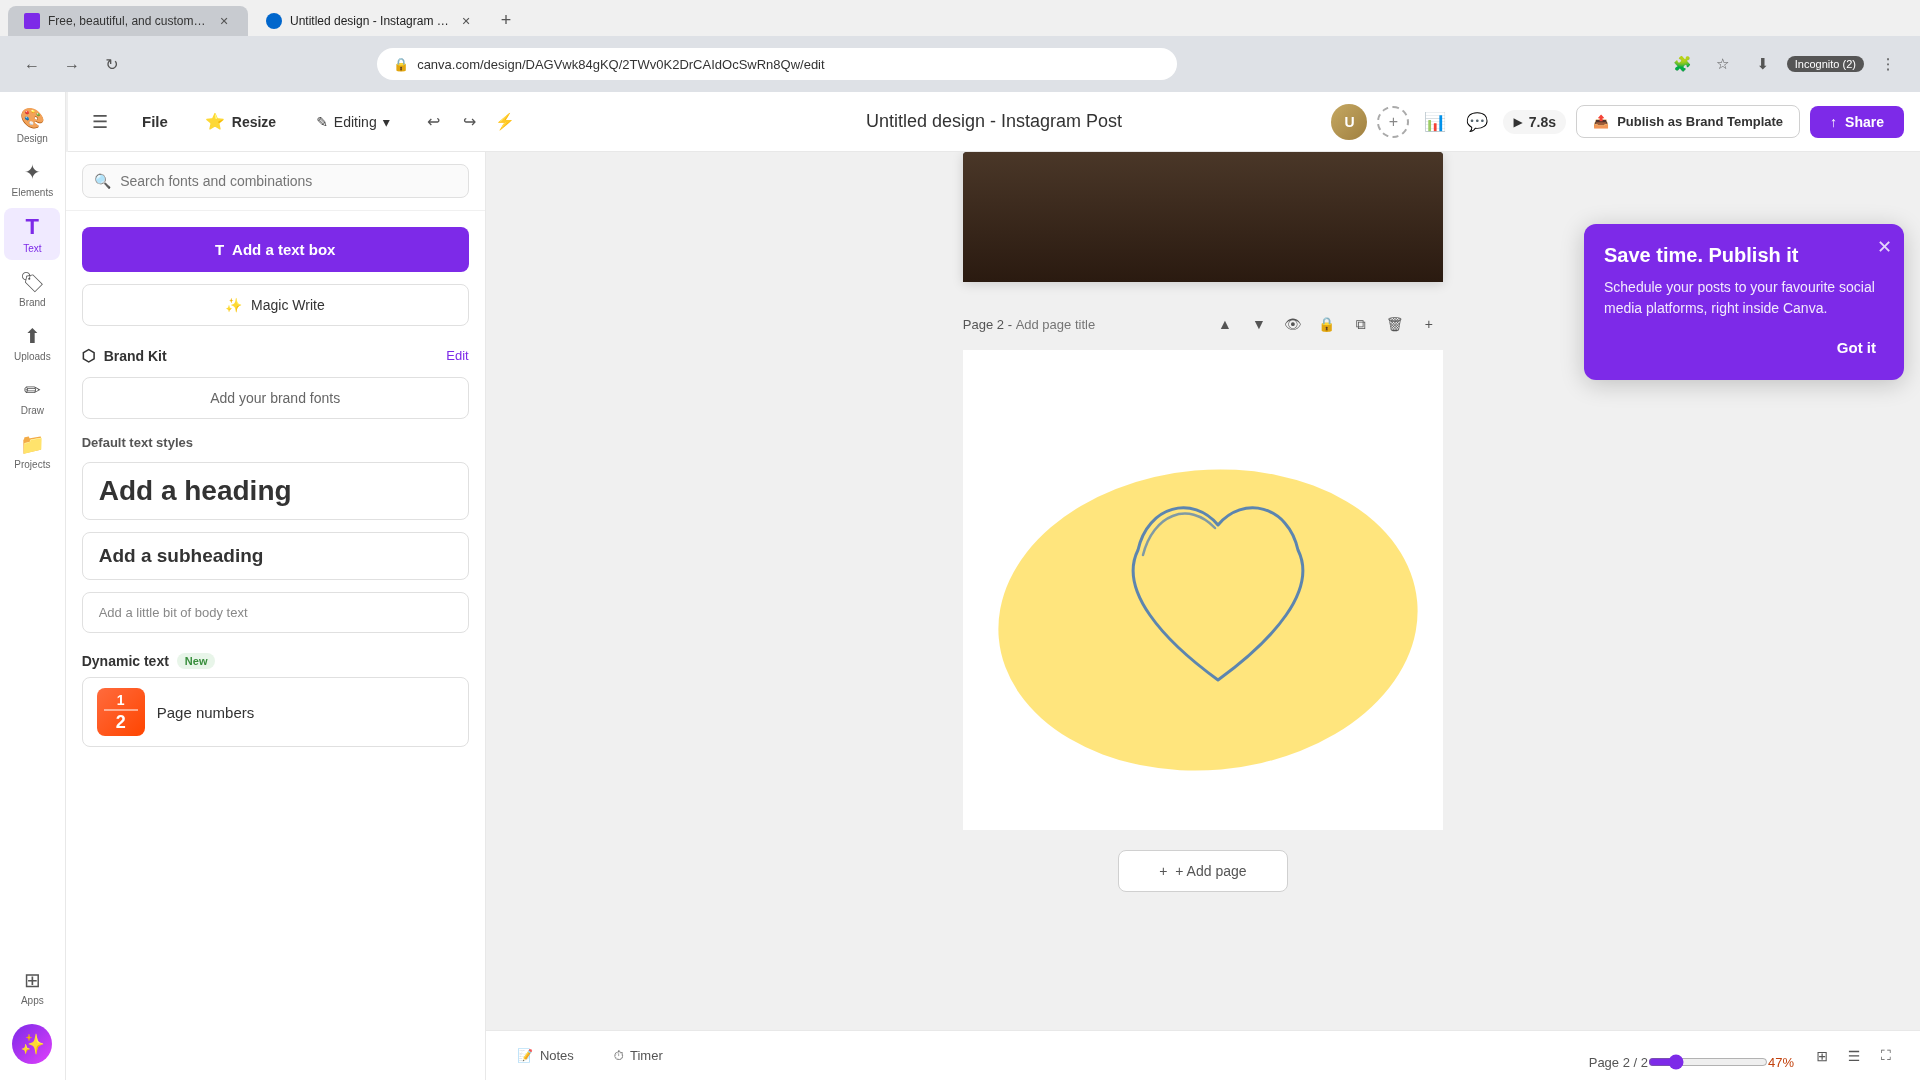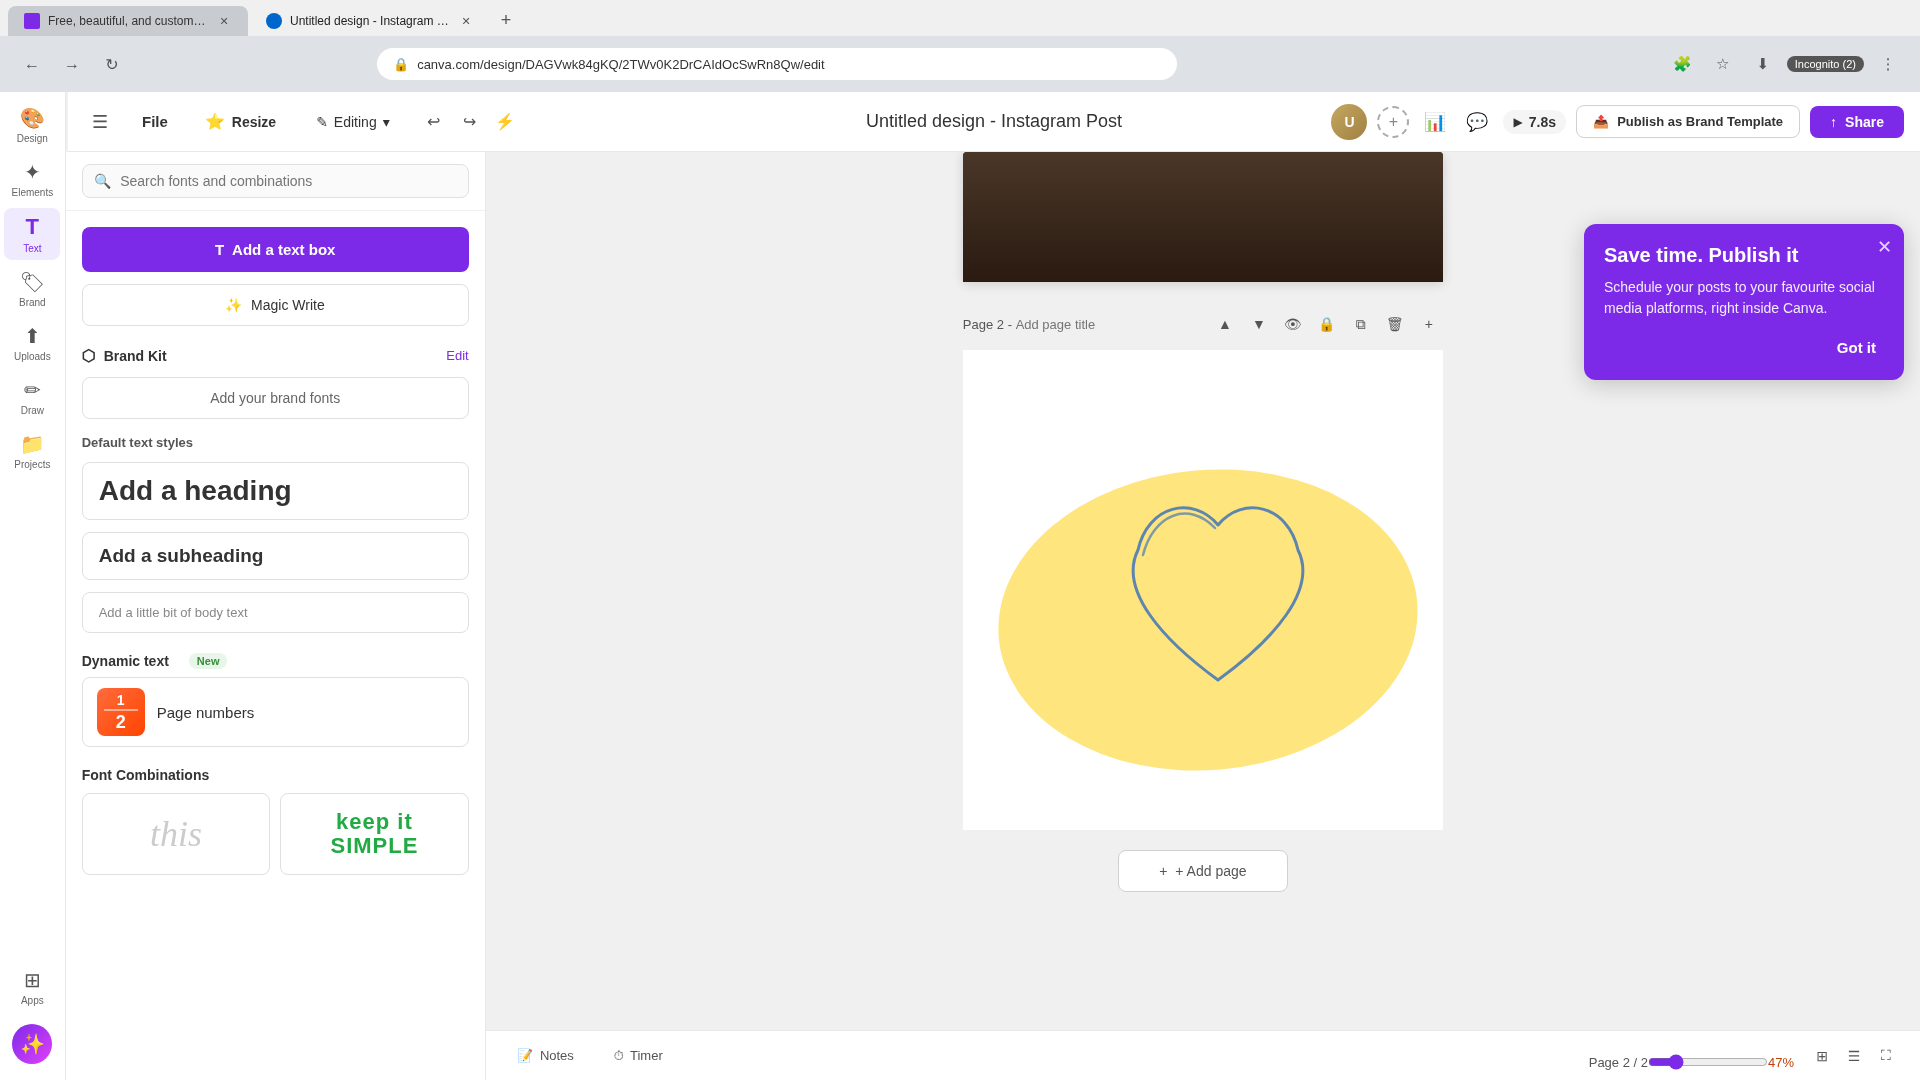--- a/index.html
+++ b/index.html
@@ -68,21 +68,21 @@
     .magic-write-btn { background: #fff; border: 1px solid #e0e0e0; padding: 12px; border-radius: 8px; font-size: 14px; font-weight: 500; cursor: pointer; display: flex; align-items: center; justify-content: center; gap: 8px; color: #333; width: 100%; }
     .section-header { display: flex; align-items: center; justify-content: space-between; margin-top: 8px; }
     .section-title { font-size: 14px; font-weight: 600; color: #333; display: flex; align-items: center; gap: 8px; }
     .edit-link { font-size: 13px; color: #7d2ae8; cursor: pointer; font-weight: 500; }
     .brand-fonts-btn { border: 1px solid #e0e0e0; border-radius: 8px; padding: 12px; font-size: 14px; color: #666; cursor: pointer; text-align: center; background: #fff; }
     .default-styles-label { font-size: 13px; font-weight: 600; color: #555; margin-top: 4px; }
     .text-style-heading { font-size: 28px; font-weight: 800; color: #333; border: 1px solid #e0e0e0; border-radius: 8px; padding: 12px 16px; cursor: pointer; }
     .text-style-subheading { font-size: 19px; font-weight: 600; color: #333; border: 1px solid #e0e0e0; border-radius: 8px; padding: 12px 16px; cursor: pointer; }
     .text-style-body { font-size: 13px; color: #888; border: 1px solid #e0e0e0; border-radius: 8px; padding: 12px 16px; cursor: pointer; }
     .dynamic-text-section { margin-top: 8px; }
-    .dynamic-label { font-size: 14px; font-weight: 600; color: #333; display: flex; align-items: center; gap: 20px; }
+    .dynamic-label { font-size: 14px; font-weight: 600; color: #333; display: flex; align-items: center; gap: 8px; }
     .new-badge { background: #e8f5e9; color: #388e3c; font-size: 11px; font-weight: 700; padding: 2px 8px; border-radius: 12px; text-align: right; }
     .page-numbers-card { display: flex; align-items: center; gap: 12px; border: 1px solid #e0e0e0; border-radius: 8px; padding: 10px 14px; cursor: pointer; margin-top: 8px; }
     .page-num-icon { width: 48px; height: 48px; background: linear-gradient(135deg, #ff6b3d, #ff4500); border-radius: 8px; display: flex; flex-direction: column; align-items: center; justify-content: center; font-size: 16px; font-weight: 800; color: #fff; position: relative; }
     .page-num-label { font-size: 15px; font-weight: 500; color: #333; }
     .font-combinations-section { margin-top: 8px; }
     .font-comb-label { font-size: 14px; font-weight: 600; color: #333; margin-bottom: 10px; }
     .font-comb-grid { display: grid; grid-template-columns: 1fr 1fr; gap: 10px; }
     .font-comb-card { border: 1px solid #e0e0e0; border-radius: 8px; padding: 16px 12px; cursor: pointer; text-align: center; min-height: 80px; display: flex; align-items: center; justify-content: center; }
     .font-comb-this { font-size: 36px; color: #ccc; font-style: italic; font-family: Georgia, serif; }
     .font-comb-simple { font-size: 22px; font-weight: 800; color: #22aa44; letter-spacing: 1px; }
@@ -290,31 +290,20 @@
           <div class="page-numbers-card">
             <div class="page-num-icon">
               <span class="pn-top">1</span>
               <div class="pn-divider"></div>
               <span class="pn-bottom">2</span>
             </div>
             <span class="page-num-label">Page numbers</span>
           </div>
         </div>
 
-        <div class="font-combinations-section">
-          <div class="font-comb-label">Font Combinations</div>
-          <div class="font-comb-grid">
-            <div class="font-comb-card">
-              <span class="font-comb-this">this</span>
-            </div>
-            <div class="font-comb-card">
-              <span class="font-comb-simple" style="line-height:1.1;">keep it<br>SIMPLE</span>
-            </div>
-          </div>
-        </div>
       </div>
     </div>
 
     <div class="canvas-area">
 
       <div class="canvas-scroll" style="padding-top:0;">
 
         <div class="prev-page-strip" style="border-radius:4px 4px 0 0;box-shadow:0 2px 12px rgba(0,0,0,0.15);">
           <div style="width:100%;height:100%;background:linear-gradient(to bottom,#4a3728,#2a1a10);display:flex;align-items:center;justify-content:center;">
           </div>

